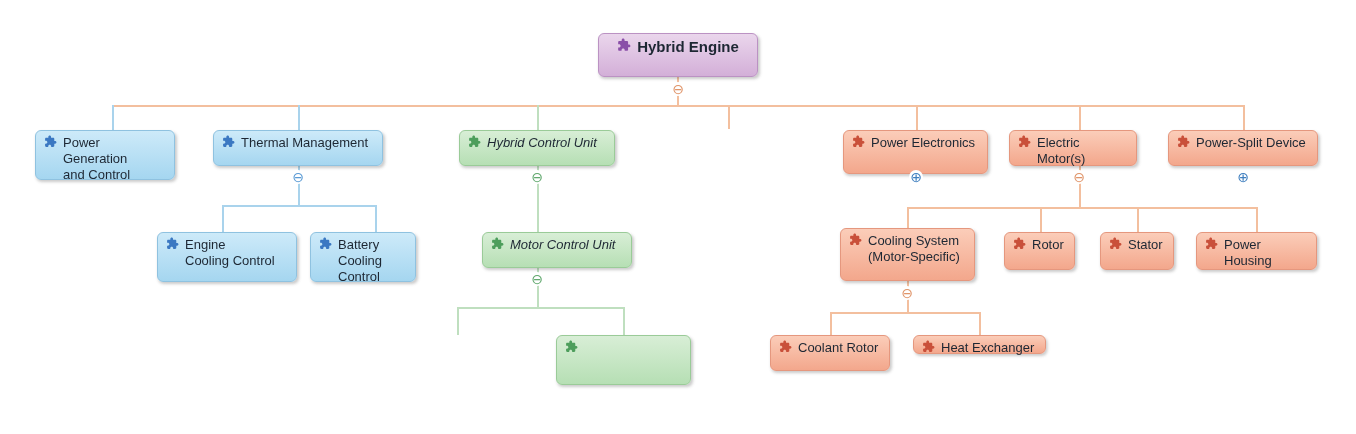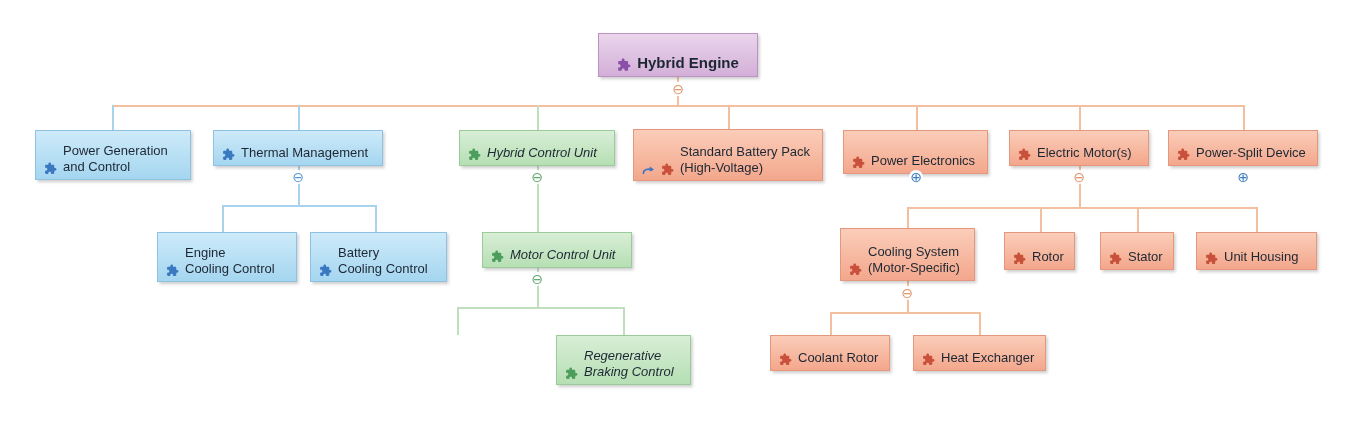--- a/index.html
+++ b/index.html
@@ -3,22 +3,22 @@
 <meta charset="utf-8">
 <style>
   html,body{margin:0;padding:0;background:#fff;}
   .canvas{
     position:relative;width:1356px;height:434px;background:#ffffff;
     font-family:"Liberation Sans",sans-serif;overflow:hidden;
   }
   .edge{position:absolute;}
   .node{
     position:absolute;box-sizing:border-box;
-    display:flex;align-items:flex-end;gap:6px;padding:4px 8px;
-    border-radius:0;font-size:13px;color:#1d2733;
+    display:flex;align-items:flex-start;gap:6px;padding:4px 8px;
+    border-radius:6px;font-size:13px;color:#1d2733;
     box-shadow:1.5px 2px 3px rgba(70,70,70,.28);
   }
   .node .lbl{white-space:pre-line;line-height:1.22;}
   .blue  {background:linear-gradient(180deg,#cdeaf9,#a5d6f0);border:1px solid #8fc2e0;}
   .green {background:linear-gradient(180deg,#d8eed6,#b6dfb4);border:1px solid #9acb98;font-style:italic;}
   .salmon{background:linear-gradient(180deg,#fbcdb9,#f3a78c);border:1px solid #e5977e;}
   .purple{background:linear-gradient(180deg,#ead6ec,#d3afd8);border:1px solid #bb92c3;}
   .root{font-weight:bold;font-size:15px;justify-content:center;}
   .ic{display:flex;align-items:center;flex:0 0 auto;}
   .icon-blue{color:#3b78c2}.icon-green{color:#4d9e5c}.icon-red{color:#c9503a}.icon-purple{color:#8a4fa8}
@@ -68,21 +68,21 @@
 
   <div class="node purple root" style="left:598px;top:33px;width:160px;height:44px">
     <span class="ic icon-purple">
         <svg class="pz" viewBox="0 0 24 24" width="14" height="14">
           <path fill="currentColor" d="M20.5 11H19V7c0-1.1-.9-2-2-2h-4V3.5C13 2.12 11.88 1 10.5 1S8 2.12 8 3.5V5H4c-1.1 0-1.99.9-1.99 2v3.8H3.5c1.49 0 2.7 1.21 2.7 2.7s-1.21 2.7-2.7 2.7H2V20c0 1.1.9 2 2 2h3.8v-1.5c0-1.49 1.21-2.7 2.7-2.7 1.49 0 2.7 1.21 2.7 2.7V22H17c1.1 0 2-.9 2-2v-4h1.5c1.38 0 2.5-1.12 2.5-2.5S21.88 11 20.5 11z"></path>
         </svg>
       </span>
     <span class="lbl">Hybrid Engine</span>
   </div>
 
-  <div class="node blue" style="left:35px;top:130px;width:156px;height:50px">
+  <div class="node blue" style="left:35px;top:130px;width:140px;height:50px">
     <span class="ic icon-blue">
         <svg class="pz" viewBox="0 0 24 24" width="13" height="13">
           <path fill="currentColor" d="M20.5 11H19V7c0-1.1-.9-2-2-2h-4V3.5C13 2.12 11.88 1 10.5 1S8 2.12 8 3.5V5H4c-1.1 0-1.99.9-1.99 2v3.8H3.5c1.49 0 2.7 1.21 2.7 2.7s-1.21 2.7-2.7 2.7H2V20c0 1.1.9 2 2 2h3.8v-1.5c0-1.49 1.21-2.7 2.7-2.7 1.49 0 2.7 1.21 2.7 2.7V22H17c1.1 0 2-.9 2-2v-4h1.5c1.38 0 2.5-1.12 2.5-2.5S21.88 11 20.5 11z"></path>
         </svg>
       </span>
     <span class="lbl">Power Generation
 and Control</span>
   </div>
 
   <div class="node blue" style="left:213px;top:130px;width:170px;height:36px">
@@ -97,21 +97,21 @@
   <div class="node blue" style="left:157px;top:232px;width:140px;height:50px">
     <span class="ic icon-blue">
         <svg class="pz" viewBox="0 0 24 24" width="13" height="13">
           <path fill="currentColor" d="M20.5 11H19V7c0-1.1-.9-2-2-2h-4V3.5C13 2.12 11.88 1 10.5 1S8 2.12 8 3.5V5H4c-1.1 0-1.99.9-1.99 2v3.8H3.5c1.49 0 2.7 1.21 2.7 2.7s-1.21 2.7-2.7 2.7H2V20c0 1.1.9 2 2 2h3.8v-1.5c0-1.49 1.21-2.7 2.7-2.7 1.49 0 2.7 1.21 2.7 2.7V22H17c1.1 0 2-.9 2-2v-4h1.5c1.38 0 2.5-1.12 2.5-2.5S21.88 11 20.5 11z"></path>
         </svg>
       </span>
     <span class="lbl">Engine
 Cooling Control</span>
   </div>
 
-  <div class="node blue" style="left:310px;top:232px;width:137px;height:50px">
+  <div class="node blue" style="left:310px;top:232px;width:106px;height:50px">
     <span class="ic icon-blue">
         <svg class="pz" viewBox="0 0 24 24" width="13" height="13">
           <path fill="currentColor" d="M20.5 11H19V7c0-1.1-.9-2-2-2h-4V3.5C13 2.12 11.88 1 10.5 1S8 2.12 8 3.5V5H4c-1.1 0-1.99.9-1.99 2v3.8H3.5c1.49 0 2.7 1.21 2.7 2.7s-1.21 2.7-2.7 2.7H2V20c0 1.1.9 2 2 2h3.8v-1.5c0-1.49 1.21-2.7 2.7-2.7 1.49 0 2.7 1.21 2.7 2.7V22H17c1.1 0 2-.9 2-2v-4h1.5c1.38 0 2.5-1.12 2.5-2.5S21.88 11 20.5 11z"></path>
         </svg>
       </span>
     <span class="lbl">Battery
 Cooling Control</span>
   </div>
 
   <div class="node green" style="left:459px;top:130px;width:156px;height:36px">
@@ -132,50 +132,33 @@
     <span class="lbl">Motor Control Unit</span>
   </div>
 
 
   <div class="node green" style="left:556px;top:335px;width:135px;height:50px">
     <span class="ic icon-green">
         <svg class="pz" viewBox="0 0 24 24" width="13" height="13">
           <path fill="currentColor" d="M20.5 11H19V7c0-1.1-.9-2-2-2h-4V3.5C13 2.12 11.88 1 10.5 1S8 2.12 8 3.5V5H4c-1.1 0-1.99.9-1.99 2v3.8H3.5c1.49 0 2.7 1.21 2.7 2.7s-1.21 2.7-2.7 2.7H2V20c0 1.1.9 2 2 2h3.8v-1.5c0-1.49 1.21-2.7 2.7-2.7 1.49 0 2.7 1.21 2.7 2.7V22H17c1.1 0 2-.9 2-2v-4h1.5c1.38 0 2.5-1.12 2.5-2.5S21.88 11 20.5 11z"></path>
         </svg>
       </span>
-    <span class="lbl">Regenerative
-Braking Control</span>
-  </div>
-
-  <div class="node salmon" style="left:633px;top:129px;width:190px;height:52px">
-    <span class="ic icon-blue">
-        <svg width="13" height="11" viewBox="0 0 13 11">
-          <path d="M1.5 9 A 5 4.2 0 0 1 10.2 5.6" fill="none" stroke="currentColor" stroke-width="1.6"></path>
-          <path d="M7.8 1.6 L12 4.4 L7.6 6.4 Z" fill="currentColor"></path>
-        </svg>
-      </span>
-    <span class="ic icon-red">
-        <svg class="pz" viewBox="0 0 24 24" width="13" height="13">
-          <path fill="currentColor" d="M20.5 11H19V7c0-1.1-.9-2-2-2h-4V3.5C13 2.12 11.88 1 10.5 1S8 2.12 8 3.5V5H4c-1.1 0-1.99.9-1.99 2v3.8H3.5c1.49 0 2.7 1.21 2.7 2.7s-1.21 2.7-2.7 2.7H2V20c0 1.1.9 2 2 2h3.8v-1.5c0-1.49 1.21-2.7 2.7-2.7 1.49 0 2.7 1.21 2.7 2.7V22H17c1.1 0 2-.9 2-2v-4h1.5c1.38 0 2.5-1.12 2.5-2.5S21.88 11 20.5 11z"></path>
-        </svg>
-      </span>
-    <span class="lbl">Standard Battery Pack
-(High-Voltage)</span>
-  </div>
+  </div>
+
 
   <div class="node salmon" style="left:843px;top:130px;width:145px;height:44px">
     <span class="ic icon-red">
         <svg class="pz" viewBox="0 0 24 24" width="13" height="13">
           <path fill="currentColor" d="M20.5 11H19V7c0-1.1-.9-2-2-2h-4V3.5C13 2.12 11.88 1 10.5 1S8 2.12 8 3.5V5H4c-1.1 0-1.99.9-1.99 2v3.8H3.5c1.49 0 2.7 1.21 2.7 2.7s-1.21 2.7-2.7 2.7H2V20c0 1.1.9 2 2 2h3.8v-1.5c0-1.49 1.21-2.7 2.7-2.7 1.49 0 2.7 1.21 2.7 2.7V22H17c1.1 0 2-.9 2-2v-4h1.5c1.38 0 2.5-1.12 2.5-2.5S21.88 11 20.5 11z"></path>
         </svg>
       </span>
     <span class="lbl">Power Electronics</span>
   </div>
 
-  <div class="node salmon" style="left:1009px;top:130px;width:140px;height:36px">
+  <div class="node salmon" style="left:1009px;top:130px;width:128px;height:36px">
     <span class="ic icon-red">
         <svg class="pz" viewBox="0 0 24 24" width="13" height="13">
           <path fill="currentColor" d="M20.5 11H19V7c0-1.1-.9-2-2-2h-4V3.5C13 2.12 11.88 1 10.5 1S8 2.12 8 3.5V5H4c-1.1 0-1.99.9-1.99 2v3.8H3.5c1.49 0 2.7 1.21 2.7 2.7s-1.21 2.7-2.7 2.7H2V20c0 1.1.9 2 2 2h3.8v-1.5c0-1.49 1.21-2.7 2.7-2.7 1.49 0 2.7 1.21 2.7 2.7V22H17c1.1 0 2-.9 2-2v-4h1.5c1.38 0 2.5-1.12 2.5-2.5S21.88 11 20.5 11z"></path>
         </svg>
       </span>
     <span class="lbl">Electric Motor(s)</span>
   </div>
 
   <div class="node salmon" style="left:1168px;top:130px;width:150px;height:36px">
     <span class="ic icon-red">
@@ -213,33 +196,33 @@
       </span>
     <span class="lbl">Stator</span>
   </div>
 
   <div class="node salmon" style="left:1196px;top:232px;width:121px;height:38px">
     <span class="ic icon-red">
         <svg class="pz" viewBox="0 0 24 24" width="13" height="13">
           <path fill="currentColor" d="M20.5 11H19V7c0-1.1-.9-2-2-2h-4V3.5C13 2.12 11.88 1 10.5 1S8 2.12 8 3.5V5H4c-1.1 0-1.99.9-1.99 2v3.8H3.5c1.49 0 2.7 1.21 2.7 2.7s-1.21 2.7-2.7 2.7H2V20c0 1.1.9 2 2 2h3.8v-1.5c0-1.49 1.21-2.7 2.7-2.7 1.49 0 2.7 1.21 2.7 2.7V22H17c1.1 0 2-.9 2-2v-4h1.5c1.38 0 2.5-1.12 2.5-2.5S21.88 11 20.5 11z"></path>
         </svg>
       </span>
-    <span class="lbl">Unit Housing</span>
+    <span class="lbl">Power Housing</span>
   </div>
 
   <div class="node salmon" style="left:770px;top:335px;width:120px;height:36px">
     <span class="ic icon-red">
         <svg class="pz" viewBox="0 0 24 24" width="13" height="13">
           <path fill="currentColor" d="M20.5 11H19V7c0-1.1-.9-2-2-2h-4V3.5C13 2.12 11.88 1 10.5 1S8 2.12 8 3.5V5H4c-1.1 0-1.99.9-1.99 2v3.8H3.5c1.49 0 2.7 1.21 2.7 2.7s-1.21 2.7-2.7 2.7H2V20c0 1.1.9 2 2 2h3.8v-1.5c0-1.49 1.21-2.7 2.7-2.7 1.49 0 2.7 1.21 2.7 2.7V22H17c1.1 0 2-.9 2-2v-4h1.5c1.38 0 2.5-1.12 2.5-2.5S21.88 11 20.5 11z"></path>
         </svg>
       </span>
     <span class="lbl">Coolant Rotor</span>
   </div>
 
-  <div class="node salmon" style="left:913px;top:335px;width:133px;height:36px">
+  <div class="node salmon" style="left:913px;top:335px;width:133px;height:19px">
     <span class="ic icon-red">
         <svg class="pz" viewBox="0 0 24 24" width="13" height="13">
           <path fill="currentColor" d="M20.5 11H19V7c0-1.1-.9-2-2-2h-4V3.5C13 2.12 11.88 1 10.5 1S8 2.12 8 3.5V5H4c-1.1 0-1.99.9-1.99 2v3.8H3.5c1.49 0 2.7 1.21 2.7 2.7s-1.21 2.7-2.7 2.7H2V20c0 1.1.9 2 2 2h3.8v-1.5c0-1.49 1.21-2.7 2.7-2.7 1.49 0 2.7 1.21 2.7 2.7V22H17c1.1 0 2-.9 2-2v-4h1.5c1.38 0 2.5-1.12 2.5-2.5S21.88 11 20.5 11z"></path>
         </svg>
       </span>
     <span class="lbl">Heat Exchanger</span>
   </div>
 
   <span class="collapser" style="left:671px;top:82px;color:#e0956a">⊖</span>
   <span class="collapser" style="left:291px;top:170px;color:#5b9bd5">⊖</span>

